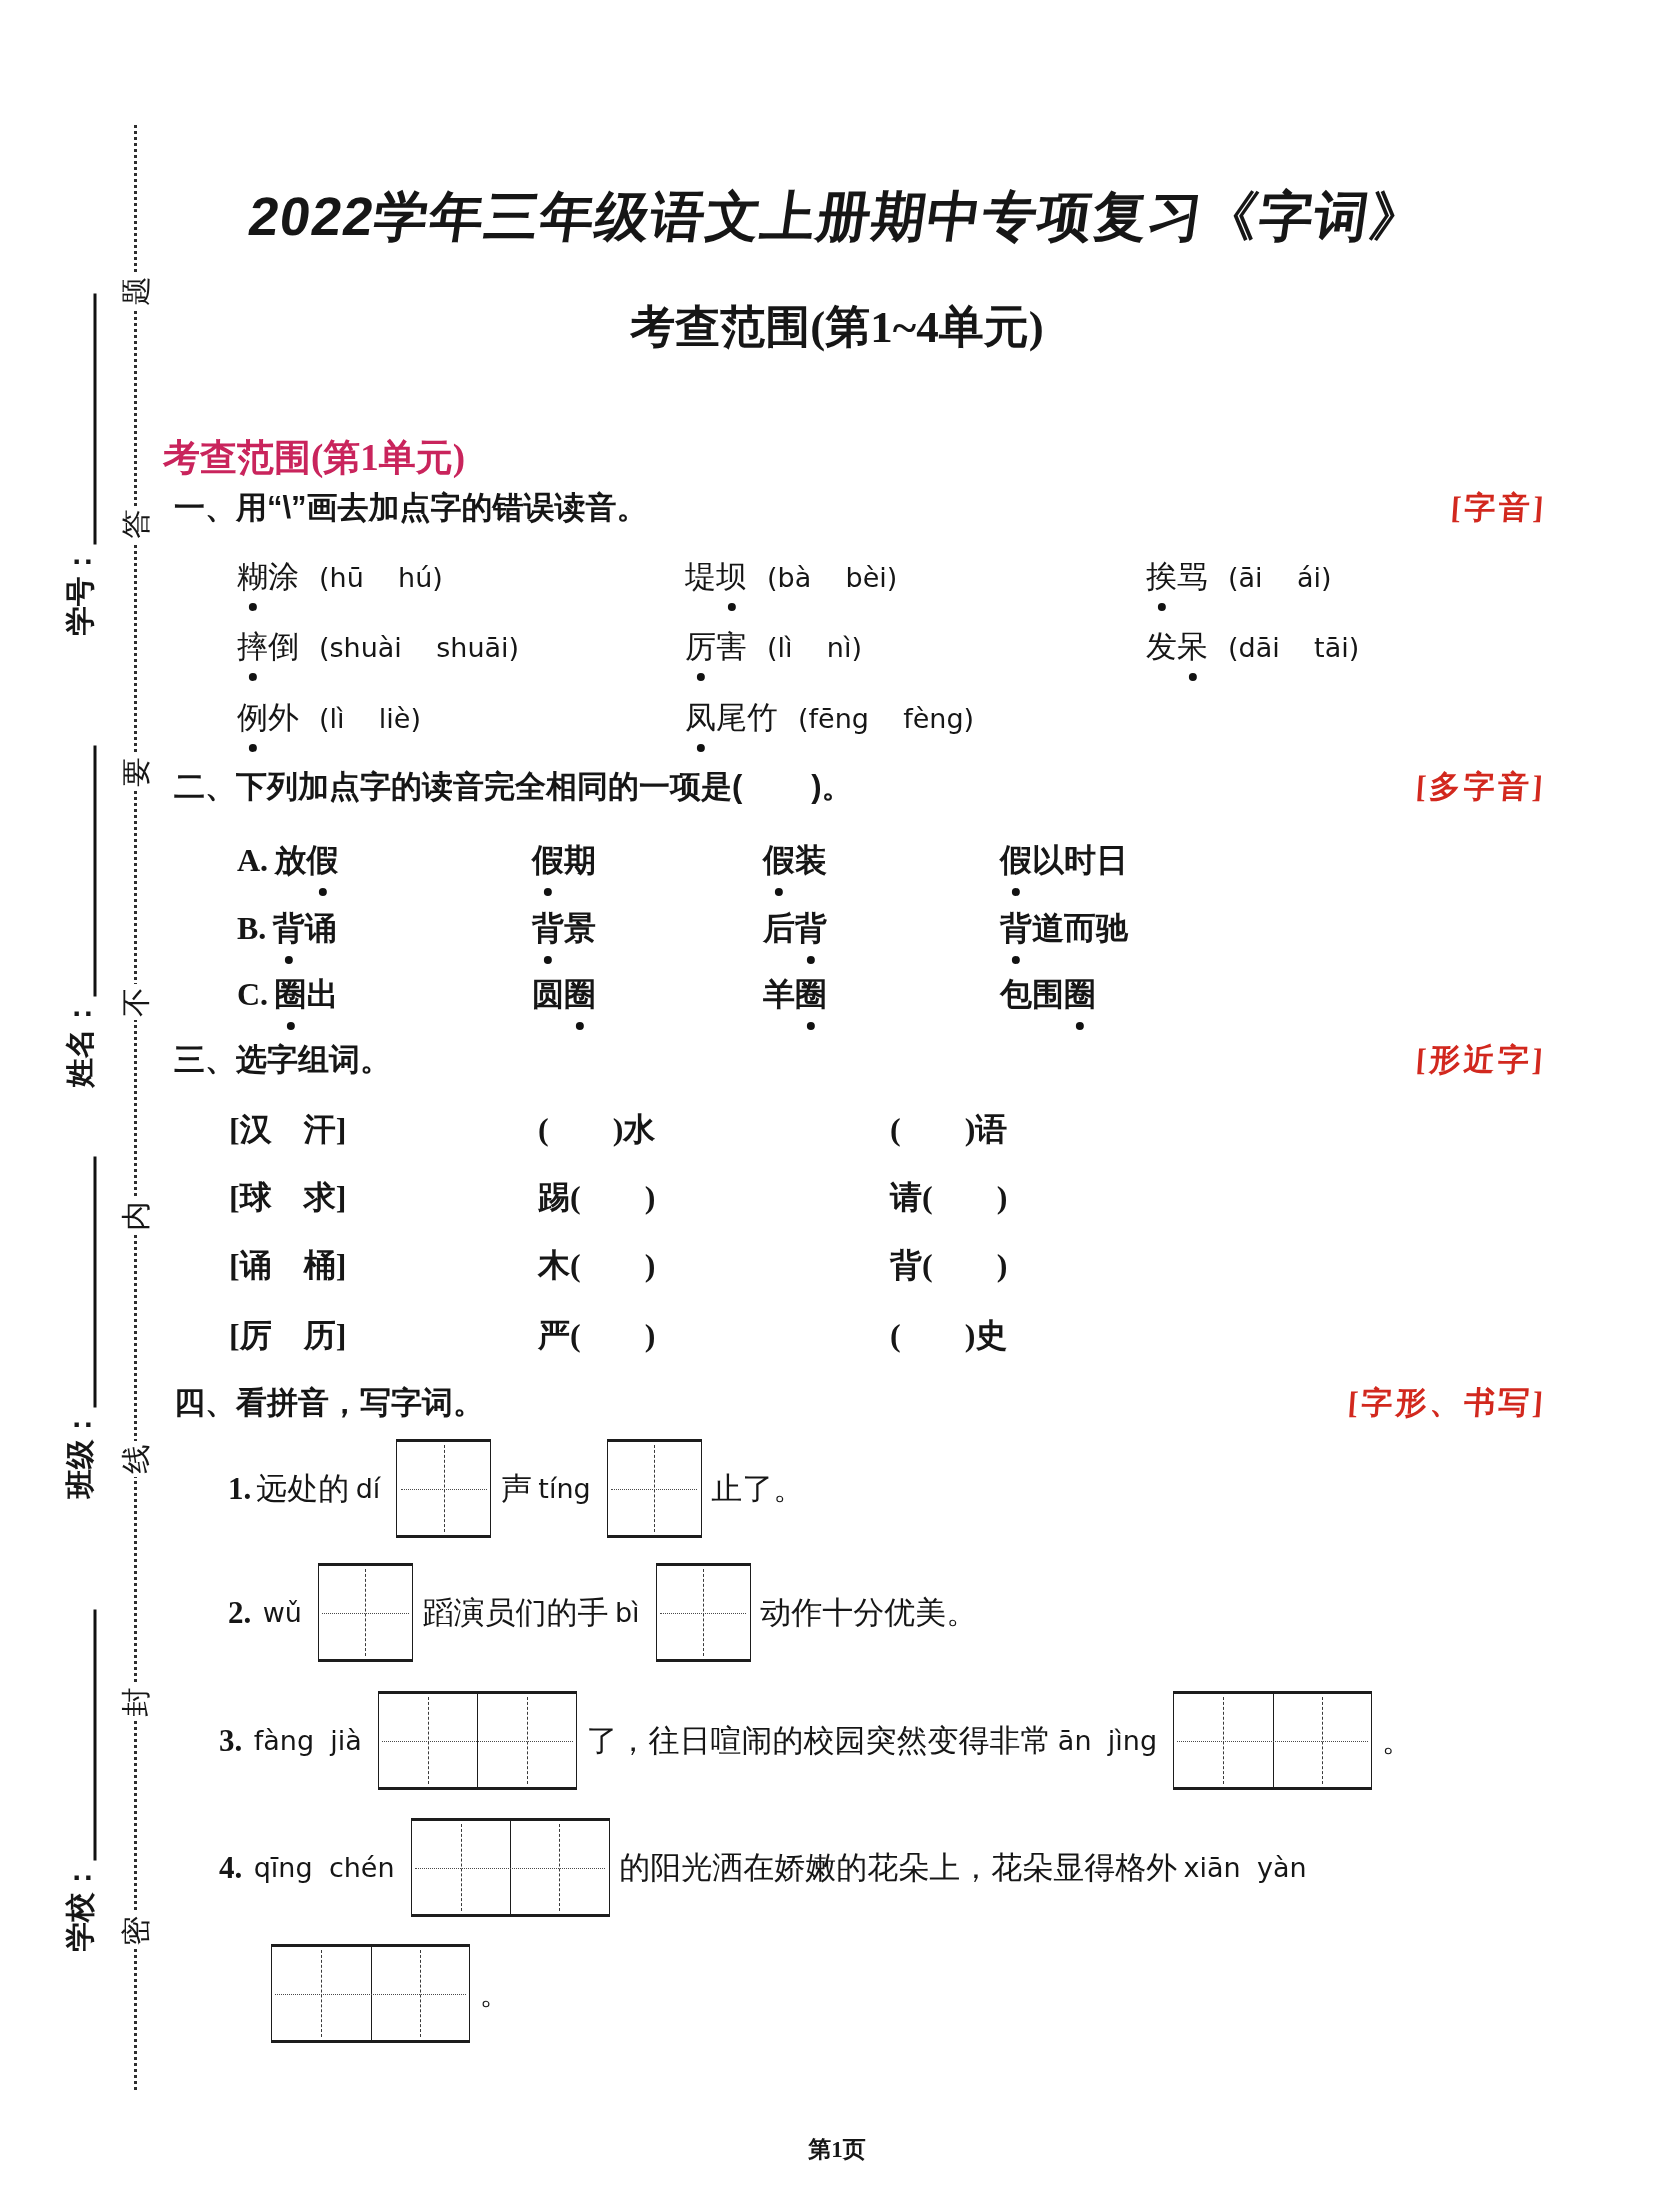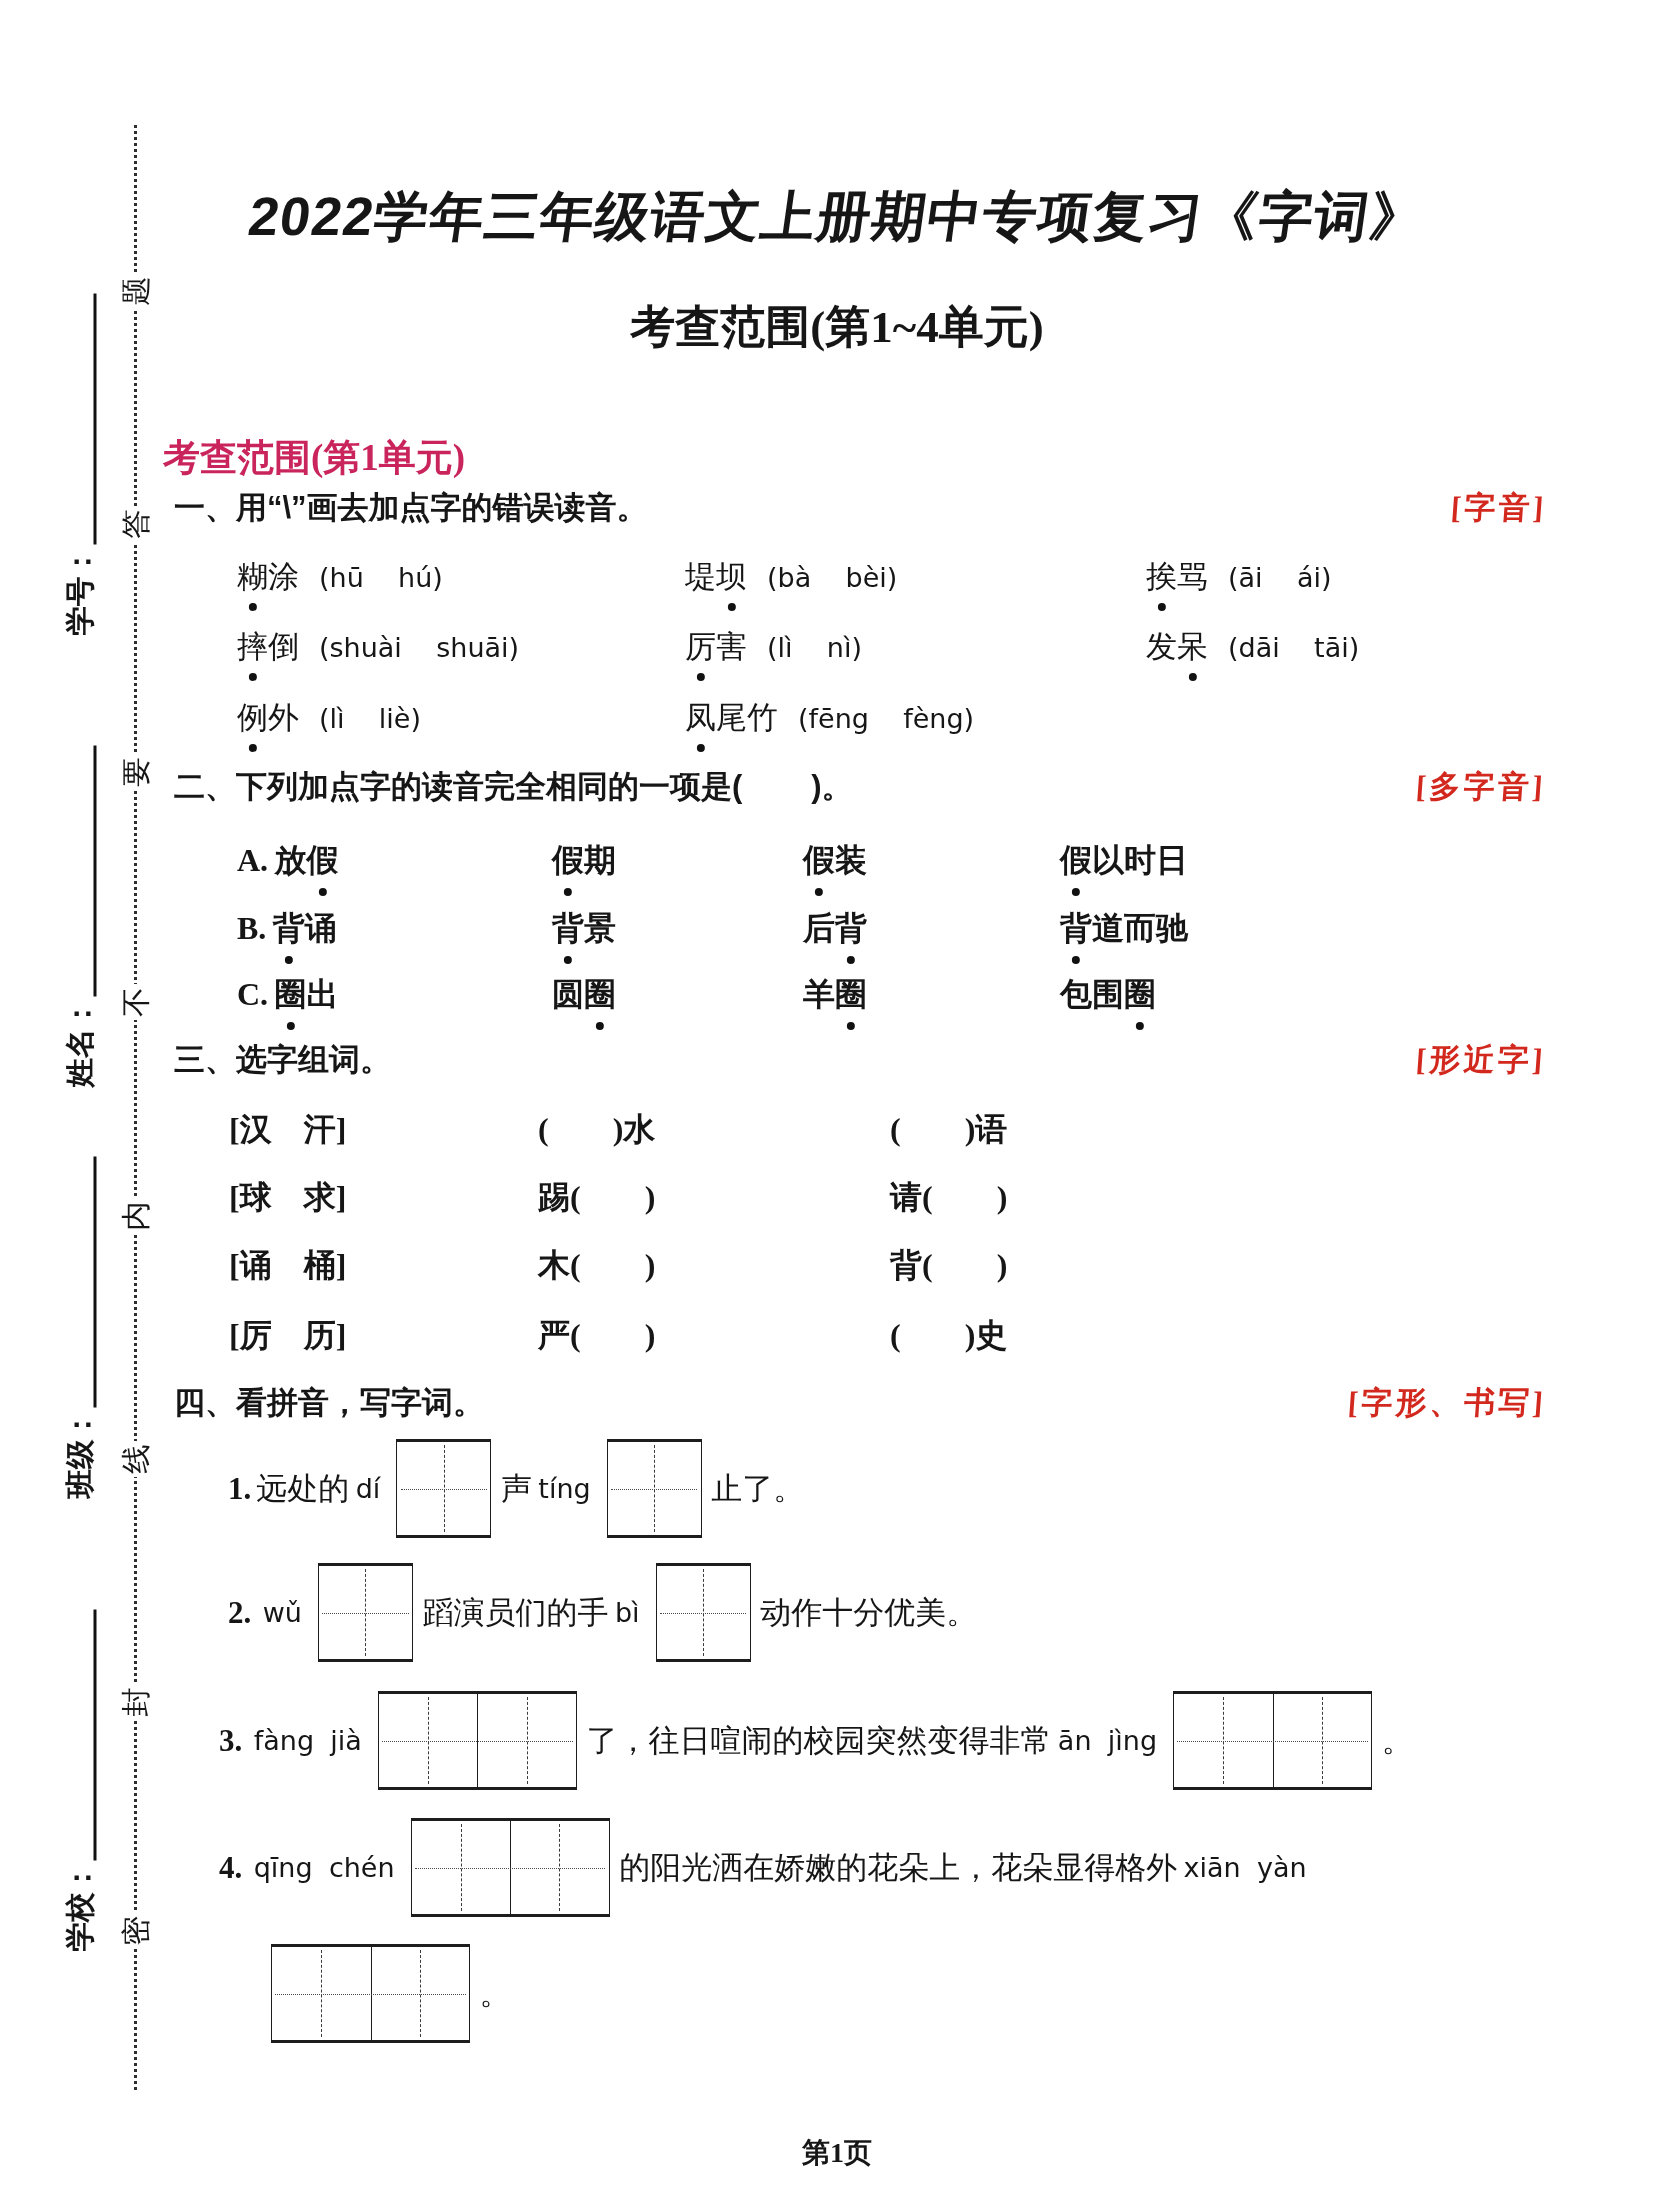--- a/index.html
+++ b/index.html
@@ -27,21 +27,21 @@
 
   .qhead{position:absolute;left:174px;width:1372px;display:flex;
          justify-content:space-between;align-items:flex-start;}
   .qhead .qtext{font-family:"Liberation Sans","DejaVu Sans",sans-serif;
                 font-size:31px;font-weight:700;white-space:pre;}
   .tag{font-size:31px;font-weight:600;letter-spacing:3.2px;white-space:pre;transform:skewX(-4deg);}
 
   
   .row{position:absolute;white-space:pre;}
   .g3{display:grid;grid-template-columns:448px 461px 1fr;}
-  .g4{display:grid;grid-template-columns:295px 231px 237px 1fr;gap:20px;}
+  .g4{display:grid;grid-template-columns:295px 231px 237px 1fr;}
   .gb{display:grid;grid-template-columns:309px 352px 1fr;}
   .cn{font-family:"DejaVu Sans","Liberation Sans",sans-serif;font-size:31px;}
   .srf{font-family:"Liberation Serif","DejaVu Serif",serif;font-size:32px;font-weight:600;}
   .py{font-family:"DejaVu Sans","Liberation Sans",sans-serif;font-size:27px;white-space:pre;}
   .q1i .py{margin-left:20px;}
   .dt{position:relative;display:inline-block;}
   .dt::after{content:"";position:absolute;left:50%;transform:translateX(-50%);
              bottom:-12.8px;width:8.3px;height:8.3px;border-radius:50%;background:#111;}
   .lbl{font-family:"Liberation Serif","DejaVu Serif",serif;font-weight:600;margin-right:6.4px;}
 
@@ -54,21 +54,21 @@
         border:1.9px solid #1d1d1d;border-top-width:3.8px;border-bottom-width:3.8px;
         margin:0 9.6px;vertical-align:middle;background:#fff;flex:0 0 auto;}
   .wbox .vd{position:absolute;top:3.2px;bottom:3.2px;left:50%;width:0;border-left:1.3px dashed #3a3a3a;}
   .wbox .hd{position:absolute;left:3.2px;right:3.2px;top:50%;height:0;border-top:1.9px dotted #4a4a4a;}
   .wbox.w2{width:197px;}
   .wbox.w2 .vd.p1{left:25%;}
   .wbox.w2 .vd.p3{left:75%;}
   .wbox.w2 .mid{position:absolute;top:0;bottom:0;left:50%;width:0;border-left:1.9px solid #1d1d1d;}
 
   .footer{position:absolute;left:0;right:0;top:2134px;text-align:center;
-          font-size:28px;font-weight:700;}
+          font-size:23px;font-weight:700;}
 </style>
 </head>
 <body>
 
 <div class="page">
 
   <div class="seal-line"></div>
   <span class="seal-char" style="top:273px">题</span>
   <span class="seal-char" style="top:506px">答</span>
   <span class="seal-char" style="top:754px">要</span>

